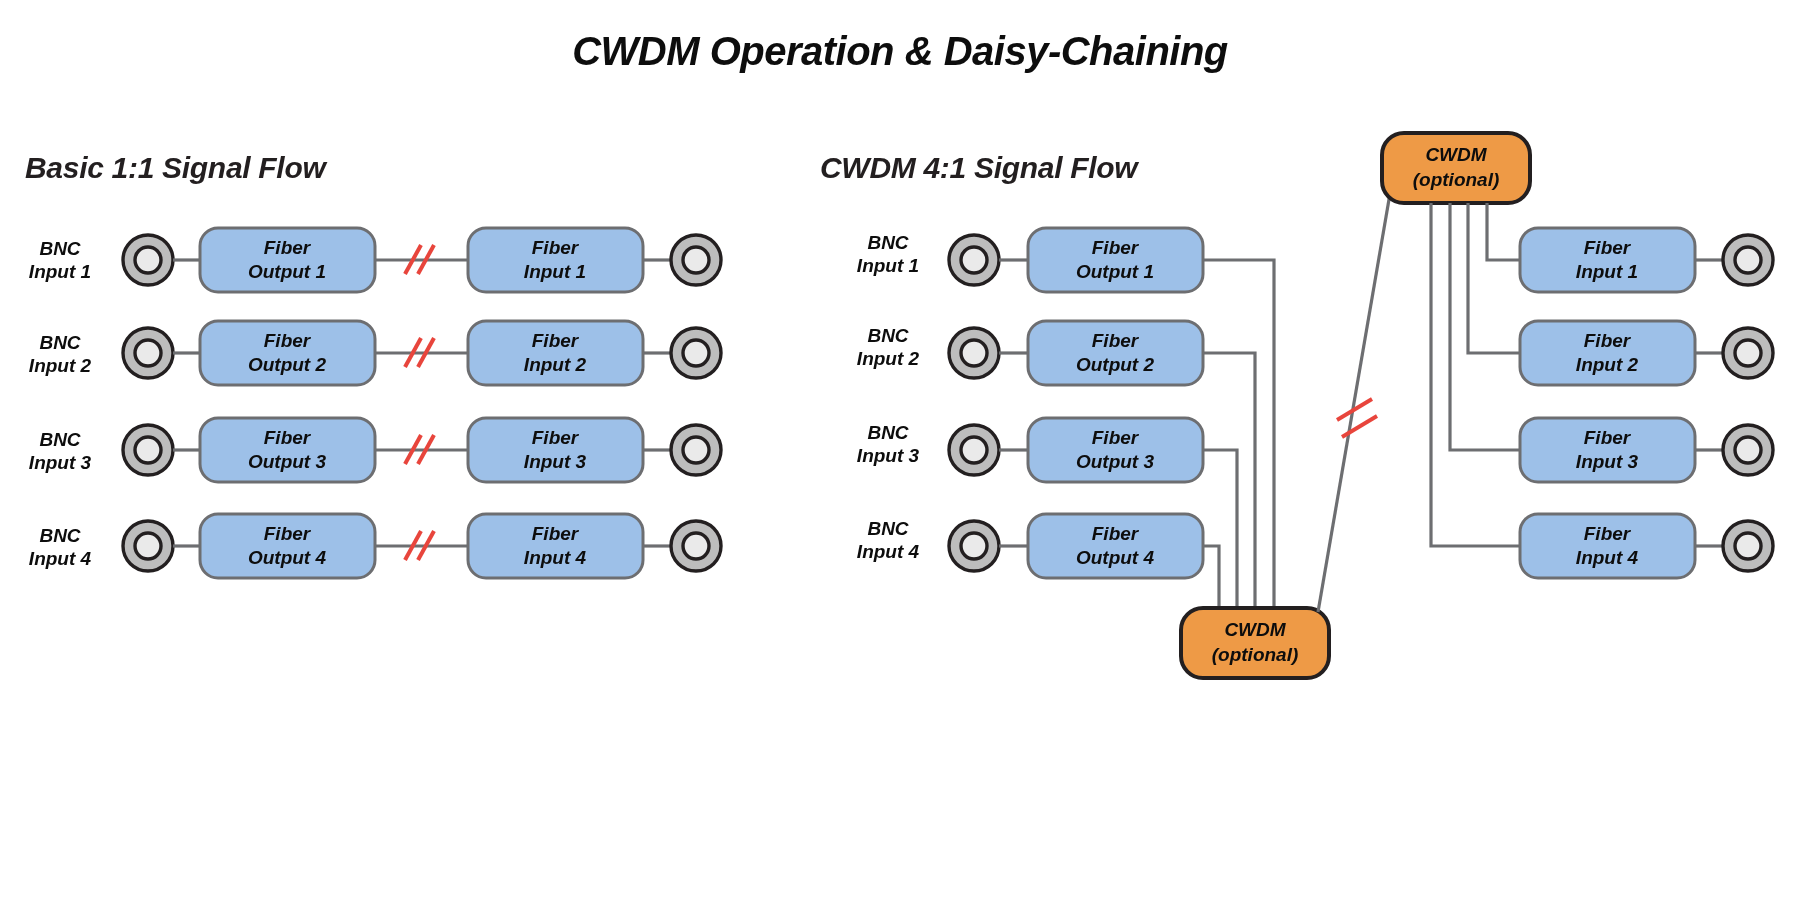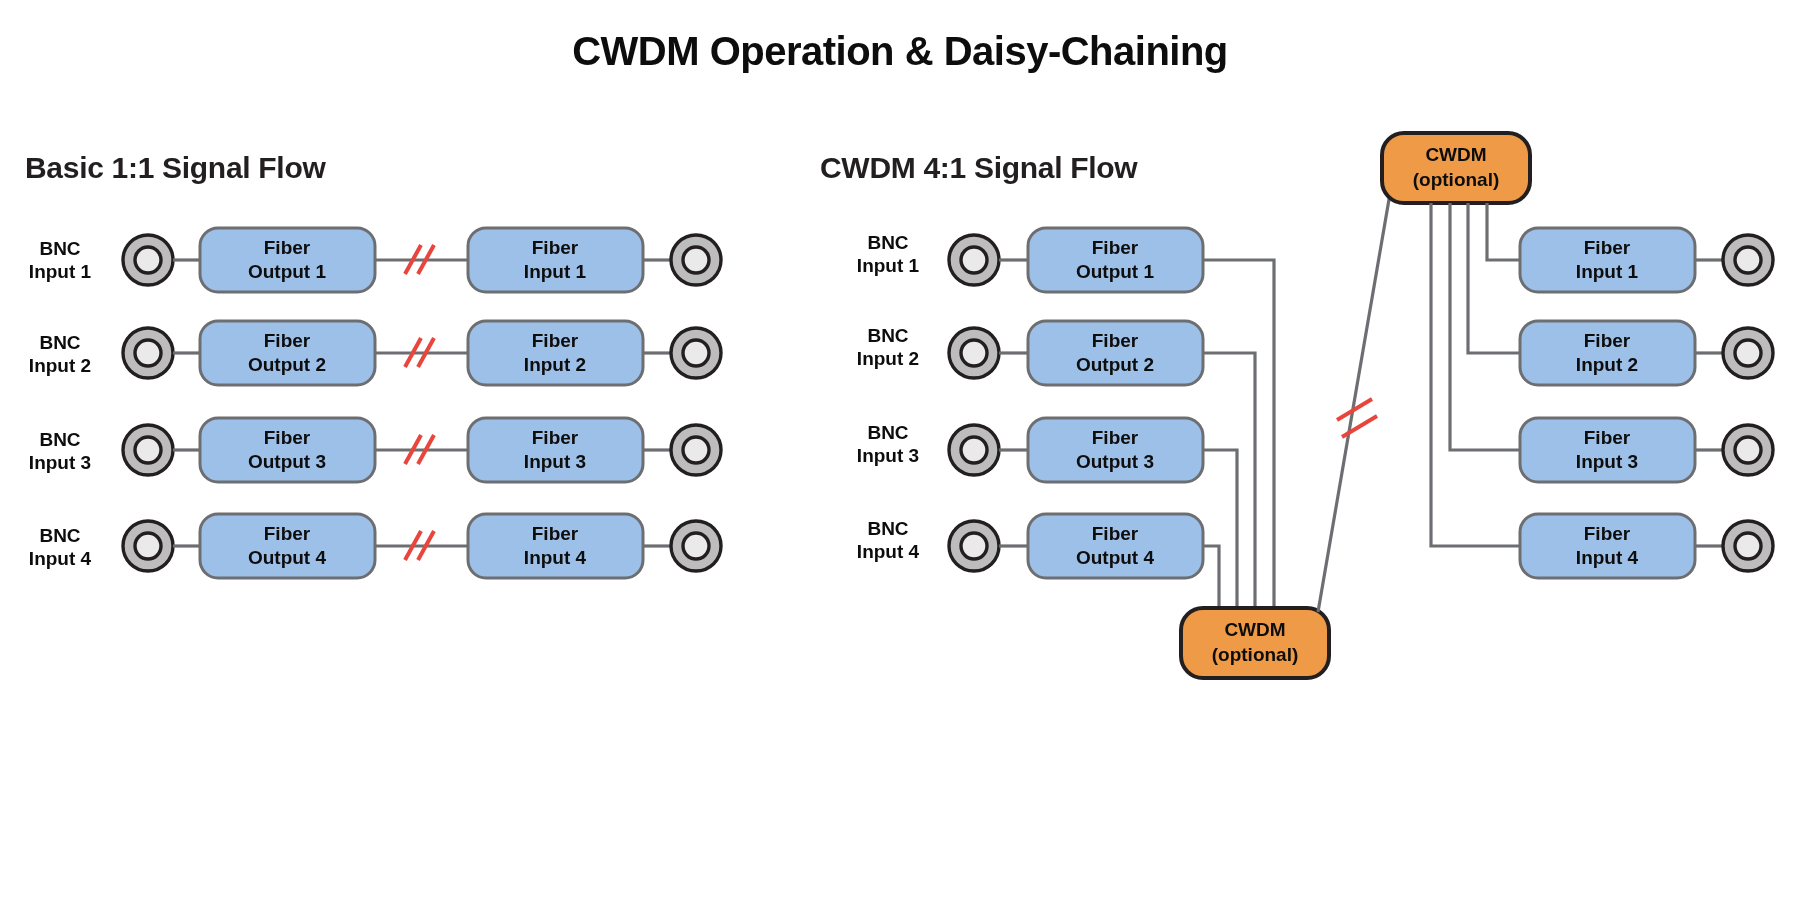--- a/index.html
+++ b/index.html
@@ -11,20 +11,21 @@
     width: 1800px;
     height: 900px;
     font-family: "Liberation Sans", sans-serif;
     overflow: hidden;
   }
   #stage {
     position: relative;
     width: 1800px;
     height: 900px;
     background: #ffffff;
+    font-style: italic;
   }
   svg#diagram {
     display: block;
     width: 1800px;
     height: 900px;
   }
   .title-text {
     font-family: "Liberation Sans", sans-serif;
     font-weight: bold;
     font-size: 40px;

